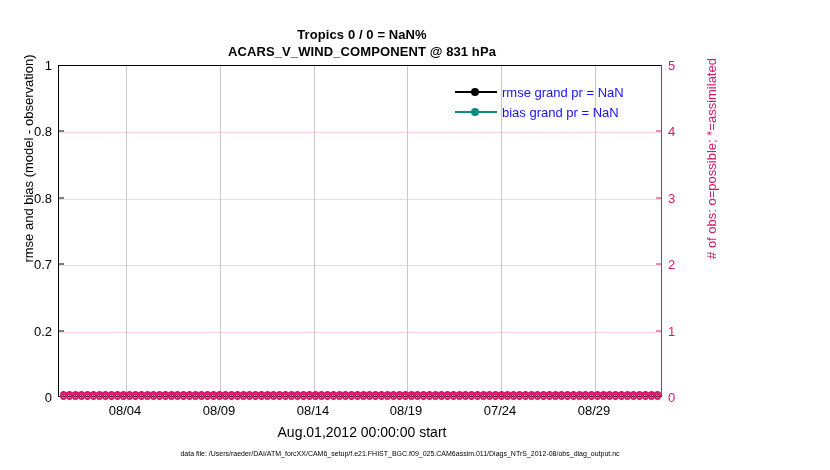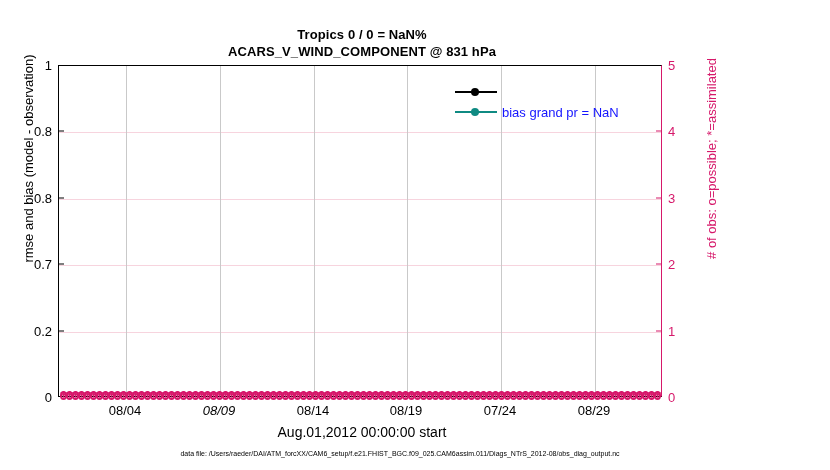--- a/index.html
+++ b/index.html
@@ -674,20 +674,21 @@
         <span class="glyph-x">*</span>
       </span>
     </div>
 
   <div id="legend">
     <div class="legend-row">
       <span class="legend-swatch">
         <span class="seg" style="background:#000000"></span>
         <span class="dot" style="background:#000000"></span>
       </span>
+      <span class="legend-label">rmse grand pr = NaN</span>
     </div>
     <div class="legend-row">
       <span class="legend-swatch">
         <span class="seg" style="background:#0f8a82"></span>
         <span class="dot" style="background:#0f8a82"></span>
       </span>
       <span class="legend-label">bias grand pr = NaN</span>
     </div>
   </div>
 </div>
@@ -718,17 +719,17 @@
 
 <div class="tick-mark-left" style="top: 330.6px;"></div>
 <div class="tick-mark-left" style="top: 264.2px;"></div>
 <div class="tick-mark-left" style="top: 197.8px;"></div>
 <div class="tick-mark-left" style="top: 131.4px;"></div>
 <div class="tick-mark-right" style="top: 330.6px;"></div>
 <div class="tick-mark-right" style="top: 264.2px;"></div>
 <div class="tick-mark-right" style="top: 197.8px;"></div>
 <div class="tick-mark-right" style="top: 131.4px;"></div>
 <div class="xtick" style="left: 125px;">08/04</div>
-<div class="xtick" style="left: 219px; font-style: italic;">08/09</div>
+<div class="xtick" style="left: 219px;">08/09</div>
 <div class="xtick" style="left: 313px;">08/14</div>
 <div class="xtick" style="left: 406px;">08/19</div>
 <div class="xtick" style="left: 500px;">07/24</div>
 <div class="xtick" style="left: 594px;">08/29</div>
 
 </body></html>

